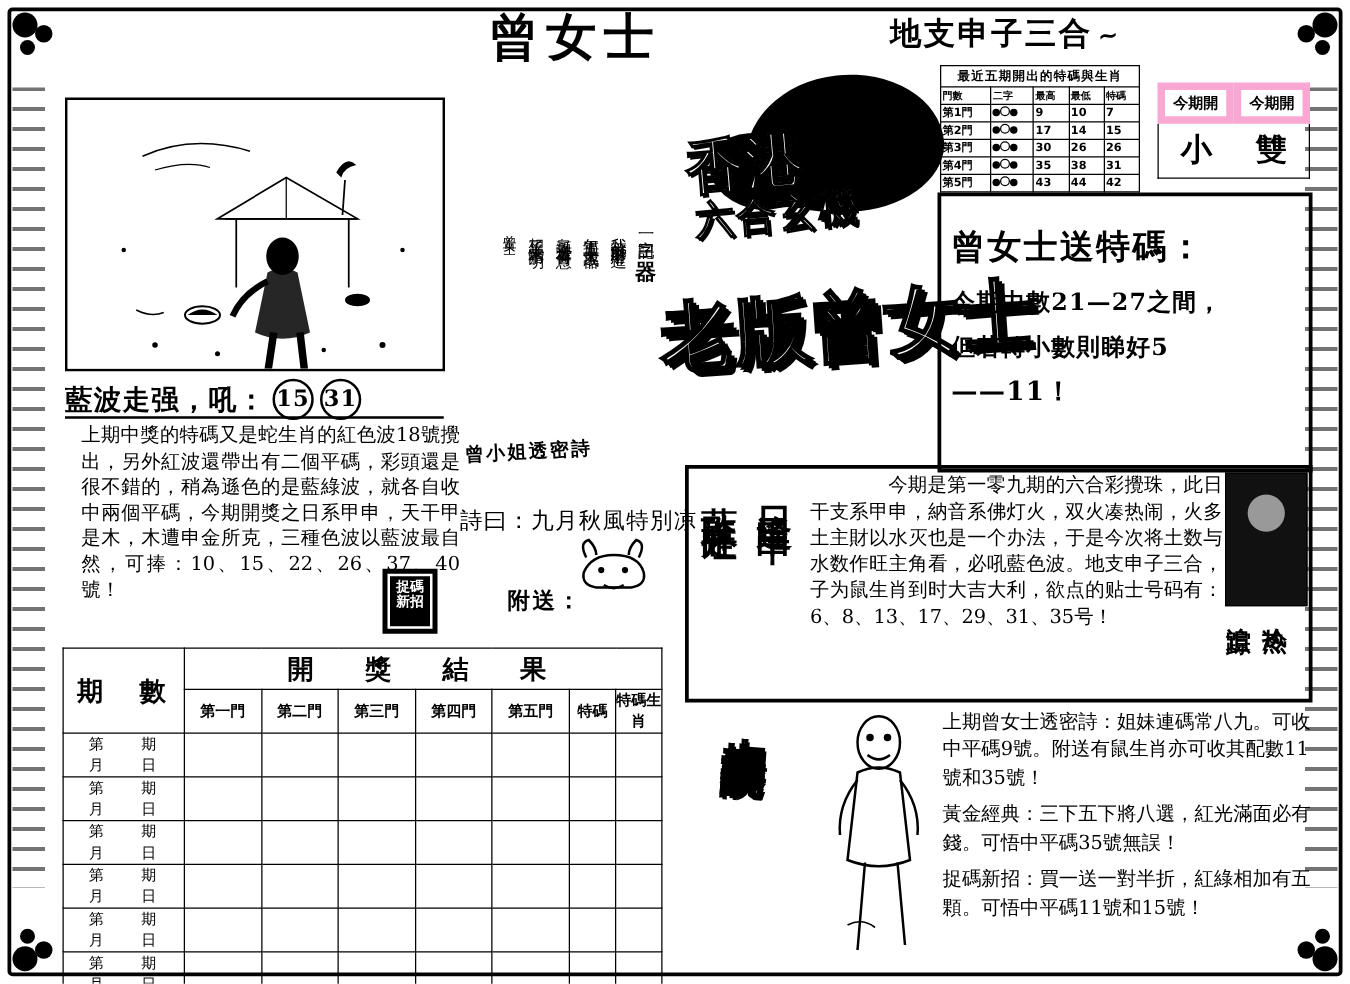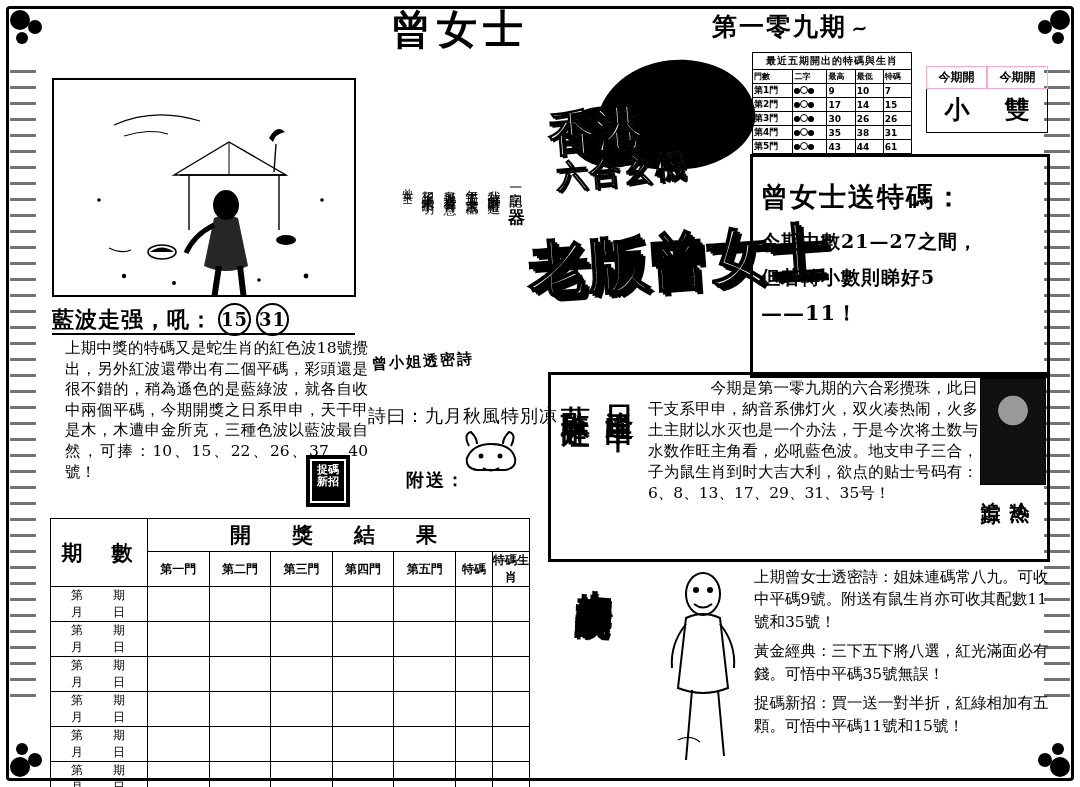--- a/index.html
+++ b/index.html
@@ -148,21 +148,21 @@
   .dotgrp{letter-spacing:-1px;}
   .dot{display:inline-block;width:6px;height:6px;border-radius:50%;background:#000;margin:0 0px;}
   .dot.hollow{background:#fff;border:1px solid #000;}
 
   
   .today-box{
     position:absolute;left:926px;top:66px;width:122px;
   }
   .today-head{display:flex;}
   .today-head div{
-    flex:1;border:1px solid #f9a8d4;text-align:center;font-size:12px;font-weight:bold;
+    flex:1;border:6px solid #f9a8d4;text-align:center;font-size:12px;font-weight:bold;
     padding:2px 0;
   }
   .today-vals{display:flex;border:1px solid #000;border-top:none;}
   .today-vals div{
     flex:1;text-align:center;font-size:25px;font-weight:bold;padding:4px 0 6px;
     font-family:"DejaVu Serif", serif;
   }
 
   
   .tema-box{
@@ -337,21 +337,21 @@
       <div class="blob b3"></div>
   </div>
   <div class="corner c-br">
     <div class="blob b1"></div>
       <div class="blob b2"></div>
       <div class="blob b3"></div>
   </div>
 
   <div class="main-title">曾女士</div>
   <div class="issue-no">
-    <span>第一零九期</span><span class="squig">~</span>
+    <span>地支申子三合</span><span class="squig">~</span>
   </div>
 
   <div class="pic-box">
     <svg width="300" height="215" viewBox="0 0 300 215">
       <rect x="0" y="0" width="300" height="215" fill="#fff"></rect>
 
       <path d="M120 95 L175 62 L232 95 Z" fill="none" stroke="#000" stroke-width="1.4"></path>
       <path d="M126 95 L232 95" stroke="#000" stroke-width="1.4"></path>
       <line x1="135" y1="95" x2="135" y2="150" stroke="#000" stroke-width="1.4"></line>
       <line x1="225" y1="95" x2="225" y2="150" stroke="#000" stroke-width="1.4"></line>
@@ -437,21 +437,21 @@
         <td class="dotgrp"><span class="dot"></span><span class="dot hollow"></span><span class="dot"></span></td>
         <td>35</td>
         <td>38</td>
         <td>31</td>
       </tr>
       <tr>
         <td>第5門</td>
         <td class="dotgrp"><span class="dot"></span><span class="dot hollow"></span><span class="dot"></span></td>
         <td>43</td>
         <td>44</td>
-        <td>61</td>
+        <td>42</td>
       </tr>
     </tbody>
       </table>
   </div>
 
   <div class="today-box">
     <div class="today-head">
       <div>今期開</div>
       <div>今期開</div>
     </div>

